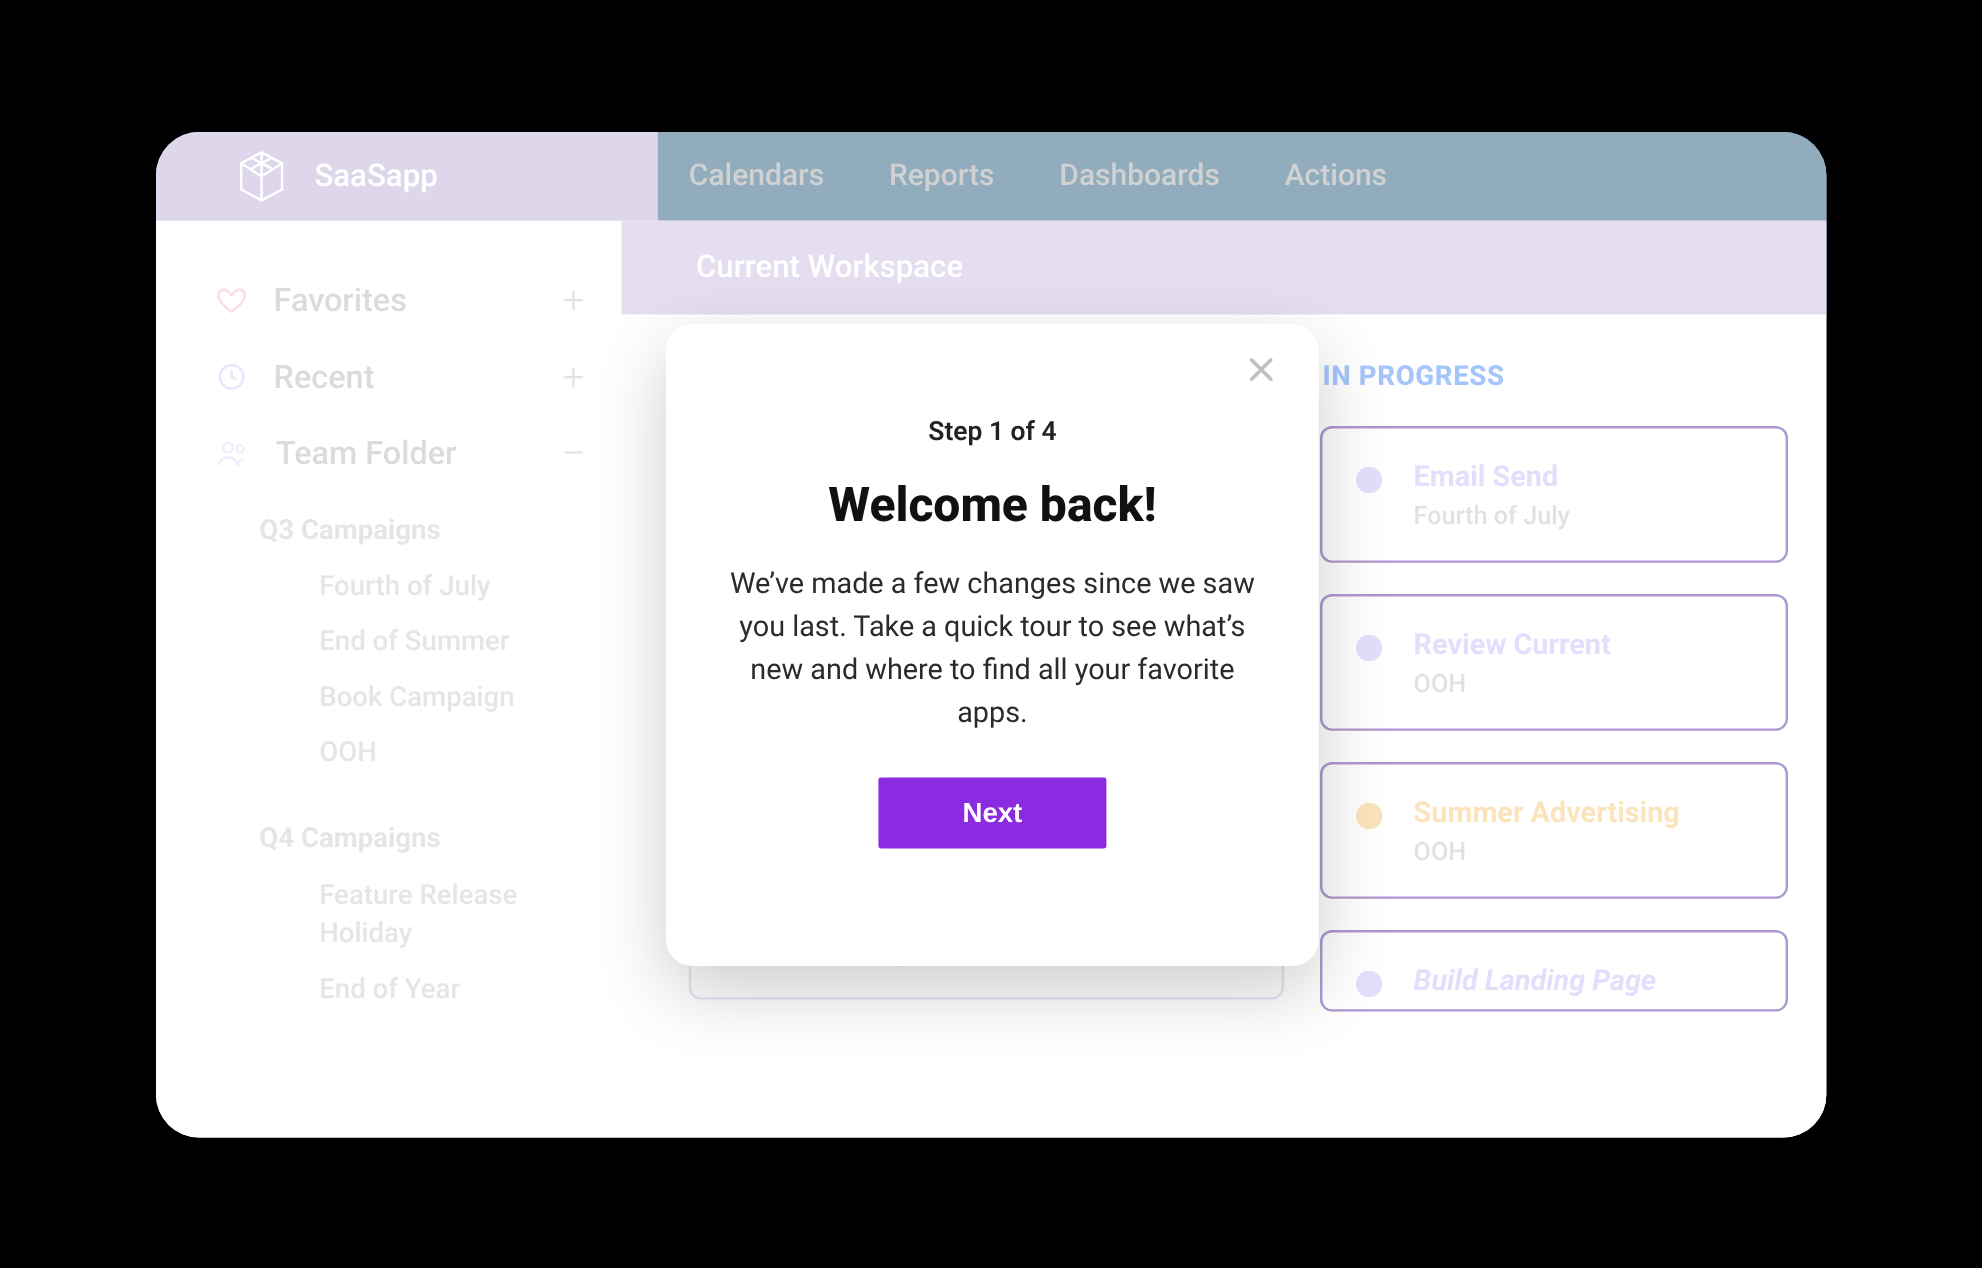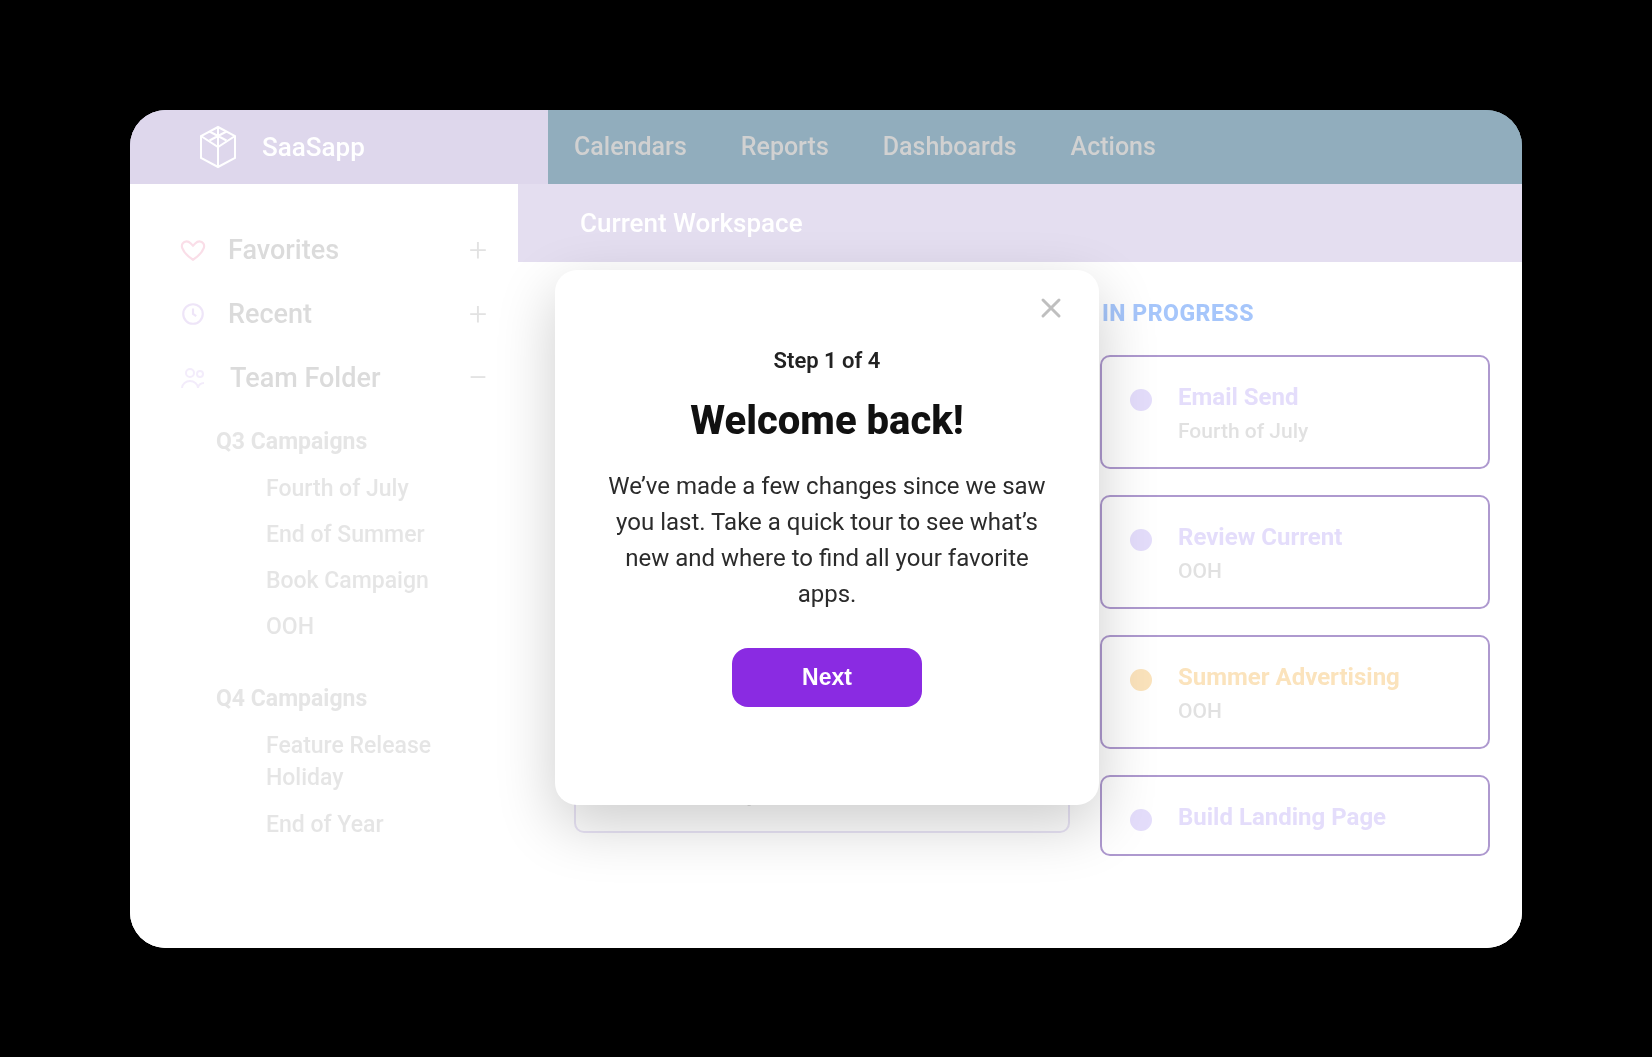--- a/index.html
+++ b/index.html
@@ -176,21 +176,21 @@
     line-height: 1.5;
     margin: 24px 18px 0;
   }
   .modal-actions {
     display: flex; justify-content: center;
     margin-top: 36px;
   }
   .btn-primary {
     background: #8a2be2;
     color: #fff; font-weight: 700; font-size: 23px;
-    border: none; border-radius: 16px;
+    border: none; border-radius: 2px;
     padding: 16px 70px;
     cursor: pointer;
   }
   
   .col1-card-edge {
     border: 2px solid #cec4ea;
     border-radius: 10px;
     height: 138px;
     margin-bottom: 26px;
   }
@@ -312,21 +312,21 @@
             </div>
 
             <div class="card">
               <span class="dot dot-orange"></span>
               <div>
                 <div class="card-title orange">Summer Advertising</div>
                 <div class="card-sub">OOH</div>
               </div>
             </div>
 
-            <div class="card" style="padding-bottom:23px;">
+            <div class="card" style="padding-bottom:10px;font-style:italic;">
               <span class="dot dot-purple"></span>
               <div>
                 <div class="card-title purple">Build Landing Page</div>
               </div>
             </div>
           </div>
 
         </div>
       </main>
     </div>

